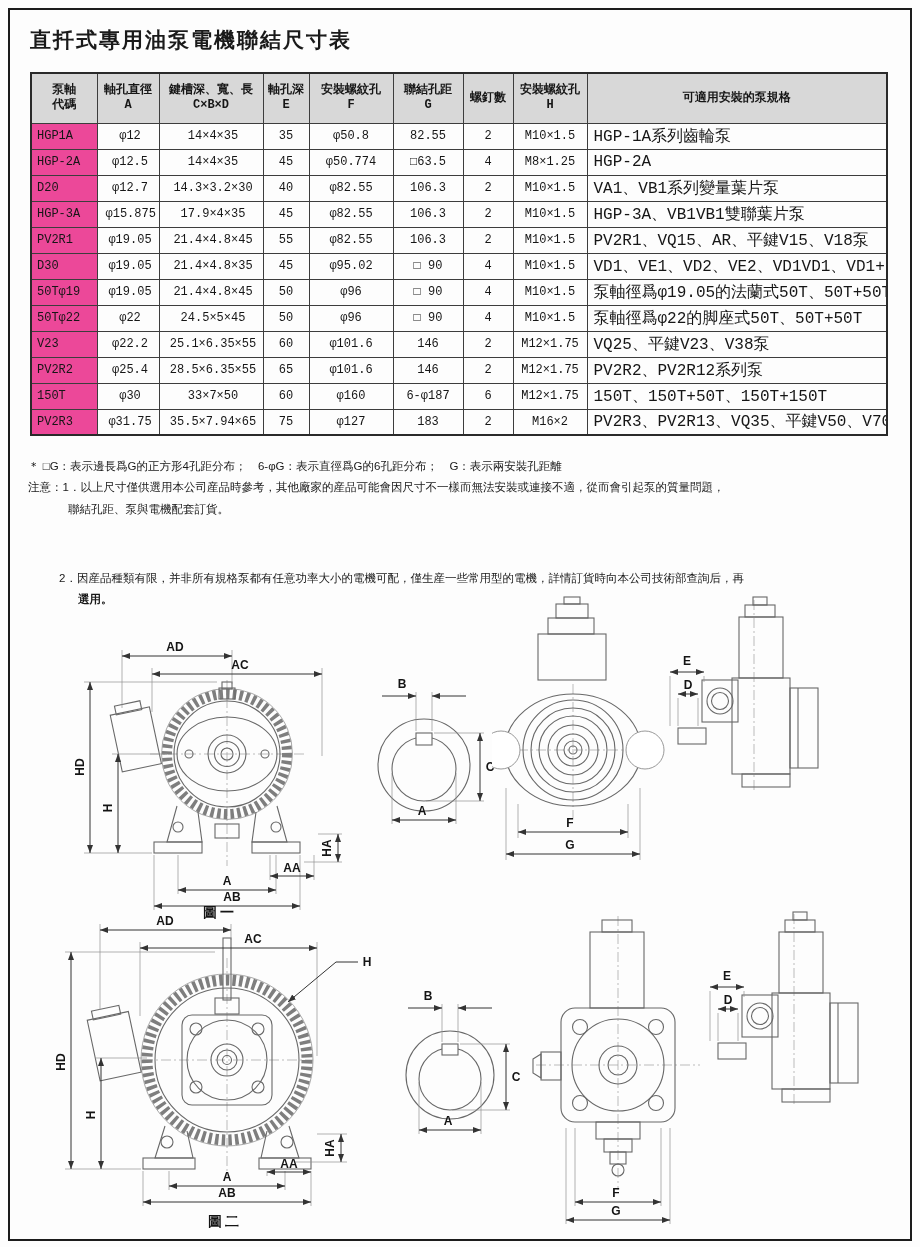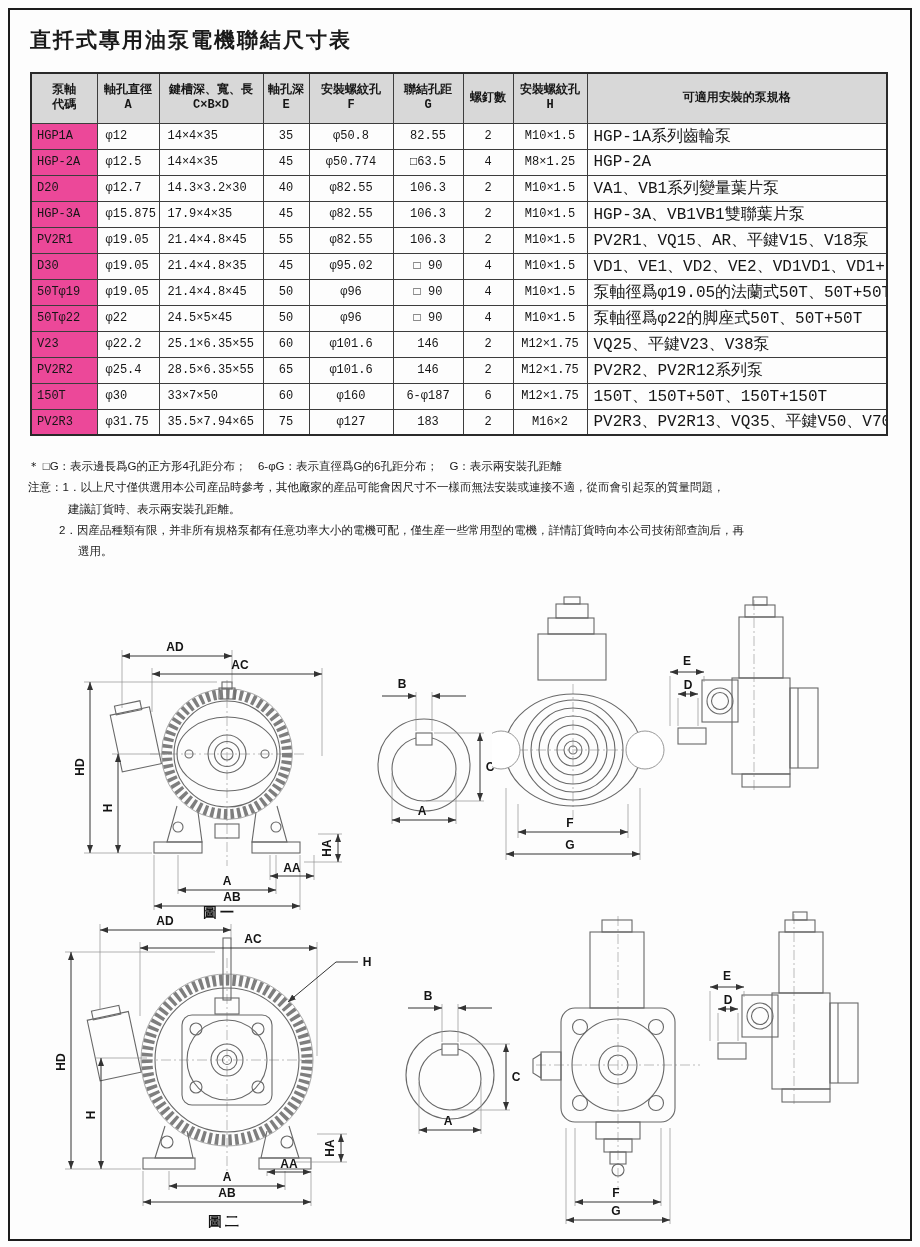--- a/index.html
+++ b/index.html
@@ -11,30 +11,30 @@
   
   .tbl-wrap{position:absolute;left:30px;top:72px;width:680px;font-family:Liberation Mono, monospace;}
   table{border-collapse:collapse;table-layout:fixed;width:858px;font-size:12px;border:2px solid #2a2a2a;}
   th,td{border:1px solid #3d3d3d;box-sizing:border-box;padding:1px 4px;height:26px;
         overflow:hidden;white-space:nowrap;color:#161616;}
   thead th{background:#d8d8d8;height:50px;font-weight:bold;text-align:center;vertical-align:middle;
            white-space:normal;line-height:1.25;padding:2px;}
   thead .h2{font-weight:bold;}
   tbody th{background:#ec4899;font-weight:normal;text-align:left;padding-left:5px;}
   td{text-align:center;}
-  td.c-a,td.c-cbd{text-align:left;padding-left:8px;}
+  td.c-a,td.c-cbd{text-align:center;padding-left:8px;}
   td.c-pumps{text-align:left;padding-left:6px;font-size:16px;}
 
   
   .notes{position:absolute;left:28px;top:456px;width:866px;font-size:11.5px;line-height:1.85;color:#191919;}
   .note-line{white-space:nowrap;}
   .ind0{padding-left:0;}
   .ind1{padding-left:40px;}
-  .ind2{padding-left:31px;}
-  .ind3{padding-left:50px;}
+  .ind2{padding-left:31px;margin-top:48px;}
+  .ind3{padding-left:50px;font-weight:bold;}
 
   
   .diag{position:absolute;}
   .oln{fill:none;stroke:#686868;stroke-width:1.1;}
   .fins{fill:none;stroke:#7e7e7e;stroke-width:10;stroke-dasharray:3.5 3.2;}
   .thin{fill:none;stroke:#949494;stroke-width:.8;}
   .kw{fill:#fff;stroke:#686868;stroke-width:1.1;}
   .cut{fill:#fff;stroke:#8d8d8d;stroke-width:.9;}
   .cl line{stroke:#9d9d9d;stroke-width:.7;stroke-dasharray:10 3 2 3;}
   .ext line{stroke:#8f8f8f;stroke-width:.7;}
@@ -235,21 +235,21 @@
             <td class="c-pumps">PV2R3、PV2R13、VQ35、平鍵V50、V70</td>
           </tr>
         </tbody>
     </table>
   </div>
 
   <div class="notes">
     <div class="note-line ind0">＊ □G：表示邊長爲G的正方形4孔距分布；　6-φG：表示直徑爲G的6孔距分布；　G：表示兩安裝孔距離</div>
     <div>
         <div class="note-line ind0">注意：1．以上尺寸僅供選用本公司産品時參考，其他廠家的産品可能會因尺寸不一樣而無法安裝或連接不適，從而會引起泵的質量問題，</div>
-        <div class="note-line ind1">建議訂貨時、表示兩安裝孔距離。</div>
+        <div class="note-line ind1">聯結孔距、泵與電機配套訂貨。</div>
         <div class="note-line ind2">2．因産品種類有限，并非所有規格泵都有任意功率大小的電機可配，僅生産一些常用型的電機，詳情訂貨時向本公司技術部查詢后，再</div>
         <div class="note-line ind3">選用。</div>
       </div>
   </div>
 
   <svg class="diag" style="left:72px;top:636px;width:300px;height:284px" viewBox="0 0 300 284">
     <defs>
         <marker id="a1" markerWidth="9" markerHeight="7" refX="8" refY="3" orient="auto-start-reverse" markerUnits="userSpaceOnUse">
           <path d="M0 0 L8 3 L0 6 Z" fill="#333"></path>
         </marker>

